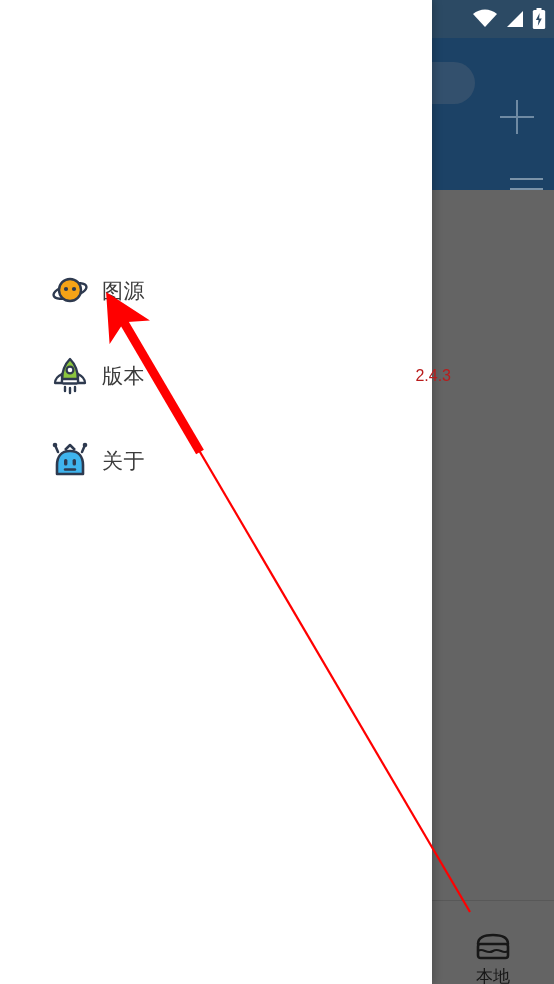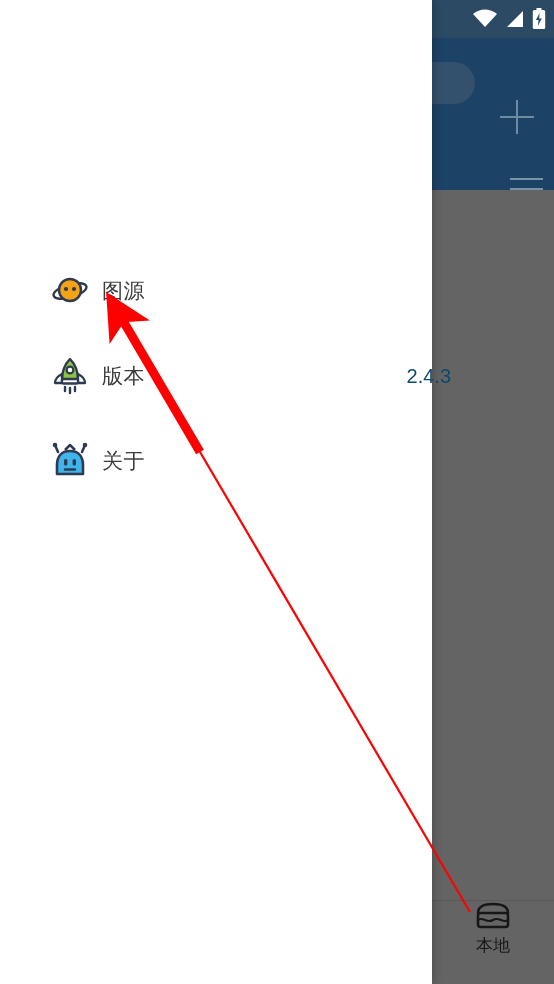--- a/index.html
+++ b/index.html
@@ -97,21 +97,21 @@
     background: #fafafa;
     border-top: 1px solid #dddddd;
   }
   #nav-item-local {
     position: absolute;
     left: 432px; top: 0;
     width: 122px; height: 84px;
     display: flex;
     flex-direction: column;
     align-items: center;
-    justify-content: flex-start;
+    justify-content: flex-end;
     gap: 4px;
   }
   #nav-item-local .nav-label {
     font-size: 17px;
     color: #3b3b3b;
     line-height: 1;
   }
 
   
   #scrim {
@@ -163,22 +163,22 @@
   .drawer-item .item-label {
     margin-left: 12px;
     font-size: 21px;
     color: #3c3c3c;
     letter-spacing: 0.5px;
     line-height: 1;
   }
   .drawer-item .item-value {
     position: absolute;
     right: 17px;
-    font-size: 20px;
-    color: #0c4a6e;
+    font-size: 16px;
+    color: #b91c1c;
     line-height: 1;
   }
 
   
   #annotation-arrow {
     position: absolute;
     left: 0; top: 0;
     width: 554px; height: 984px;
     z-index: 60;
     pointer-events: none;

